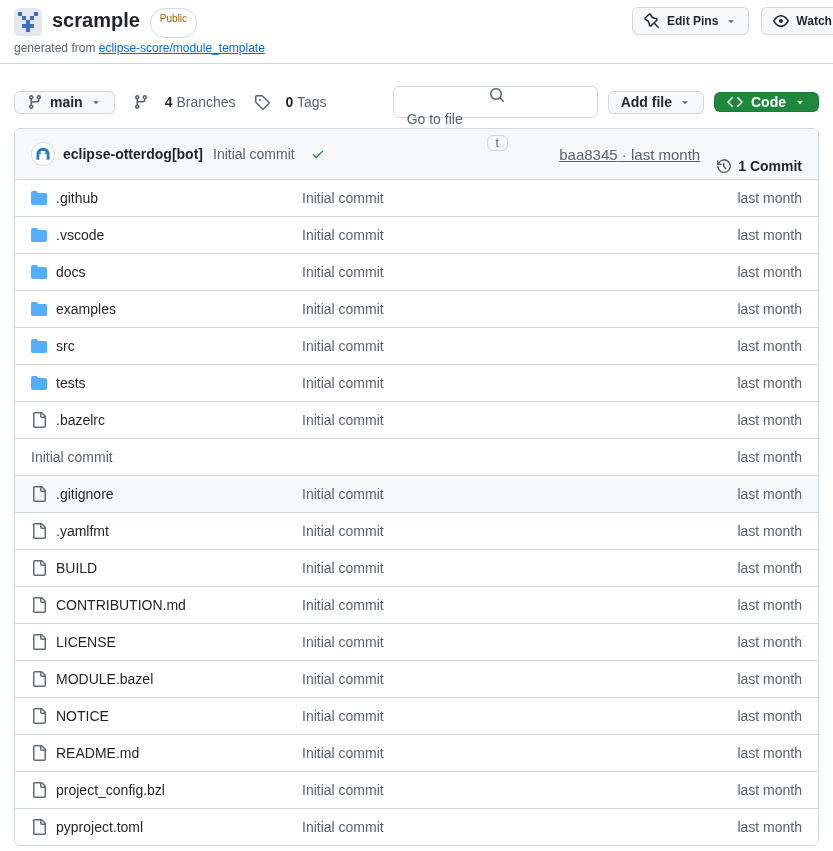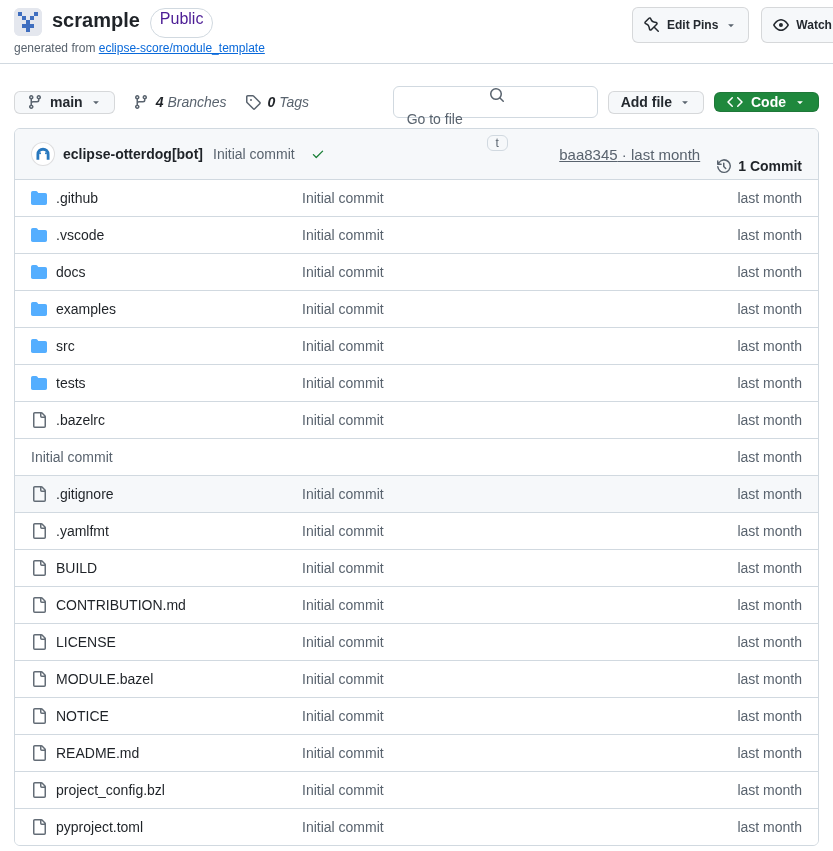--- a/index.html
+++ b/index.html
@@ -15,45 +15,45 @@
 
   
   .repo-header { position: relative; padding: 8px 14px 0 14px; }
   .title-row { display: flex; gap: 10px; height: 30px; }
   .identicon {
     width: 28px; height: 28px; border-radius: 6px;
     background: #e4e7ee; overflow: hidden;
   }
   .repo-name { font-size: 20px; font-weight: 700; line-height: 1.2; }
   .public-badge {
-    font-size: 16px; font-weight: 500; color: #4c1d95;
+    font-size: 10px; font-weight: 500; color: #a16207;
     border: 1px solid #d1d9e0; border-radius: 999px;
     padding: 2px 9px; line-height: 16px; background: #fff;
   }
   .header-actions { position: absolute; top: 7px; left: 632px; display: flex; gap: 12px; }
   .btn-sm {
-    height: 36px; display: inline-flex; align-items: center; gap: 7px;
+    height: 28px; display: inline-flex; align-items: center; gap: 7px;
     padding: 0 11px; font-size: 12px; font-weight: 600; color: #24292f;
     background: #f6f8fa; border: 1px solid rgba(31,35,40,0.15); border-radius: 6px;
     cursor: pointer; white-space: nowrap; font-family: inherit;
   }
   .generated-from { font-size: 12px; color: #59636e; margin-top: 3px; }
   .generated-from a { color: #0969da; text-decoration: underline; cursor: pointer; }
   .header-divider { border-bottom: 1px solid #d1d9e0; margin-top: 8px; }
 
   
   .toolbar { display: flex; align-items: center; padding: 22px 14px 10px 14px; }
   .btn {
     height: 23px; display: inline-flex; align-items: center; gap: 7px;
     padding: 0 12px; font-size: 14px; font-weight: 600; color: #24292f;
     background: #f6f8fa; border: 1px solid rgba(31,35,40,0.15); border-radius: 6px;
     cursor: pointer; white-space: nowrap; font-family: inherit;
   }
   .meta-links { display: flex; align-items: center; gap: 18px; margin-left: 18px; }
-  .meta-link { display: inline-flex; align-items: center; gap: 7px; color: #59636e; cursor: pointer; font-style: italic; }
+  .meta-link { display: inline-flex; align-items: center; gap: 16px; color: #59636e; cursor: pointer; }
   .meta-link b { color: #1f2328; font-weight: 700; }
   .toolbar-right { margin-left: auto; display: flex; align-items: center; gap: 10px; }
   .goto-wrap {
     width: 205px; height: 32px; border: 1px solid #d1d9e0; border-radius: 6px;
     display: flex; align-items: center; gap: 8px; padding: 0 6px 0 10px; background: #fff; flex-direction: column;
   }
   .goto-wrap input {
     flex: 1; min-width: 0; border: none; outline: none; background: transparent;
     font-size: 14px; color: #1f2328; font-family: inherit;
   }

